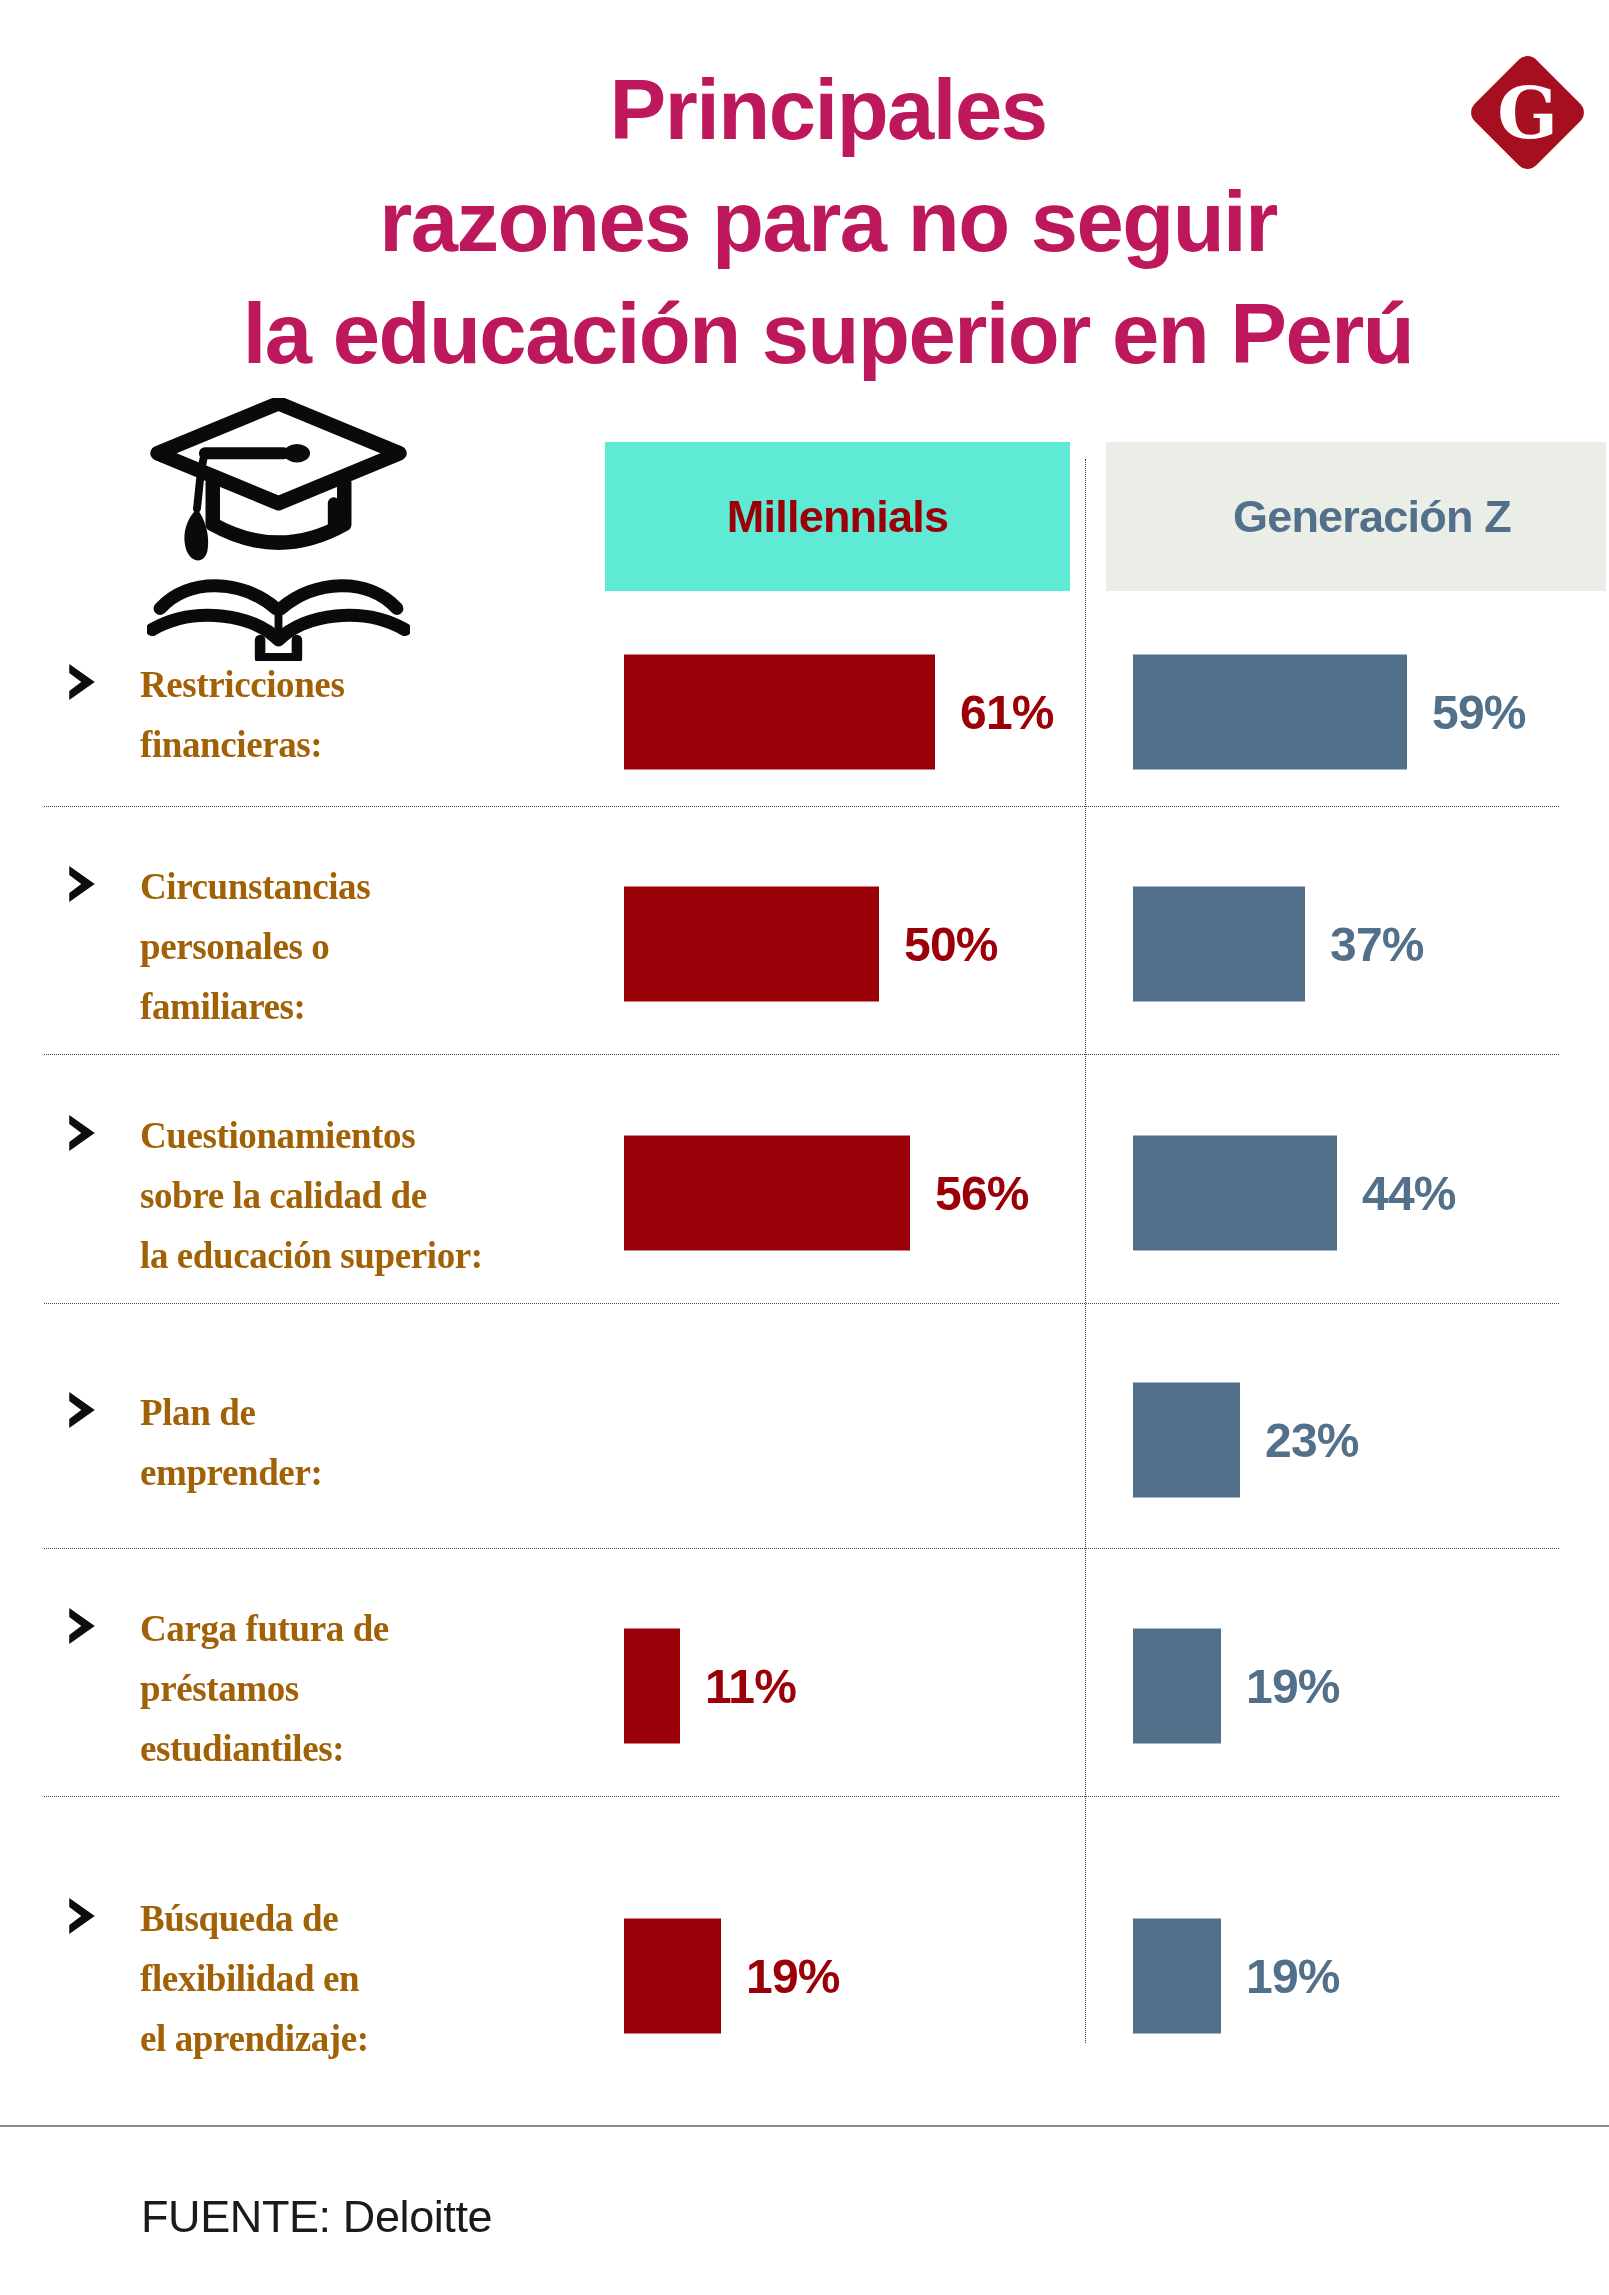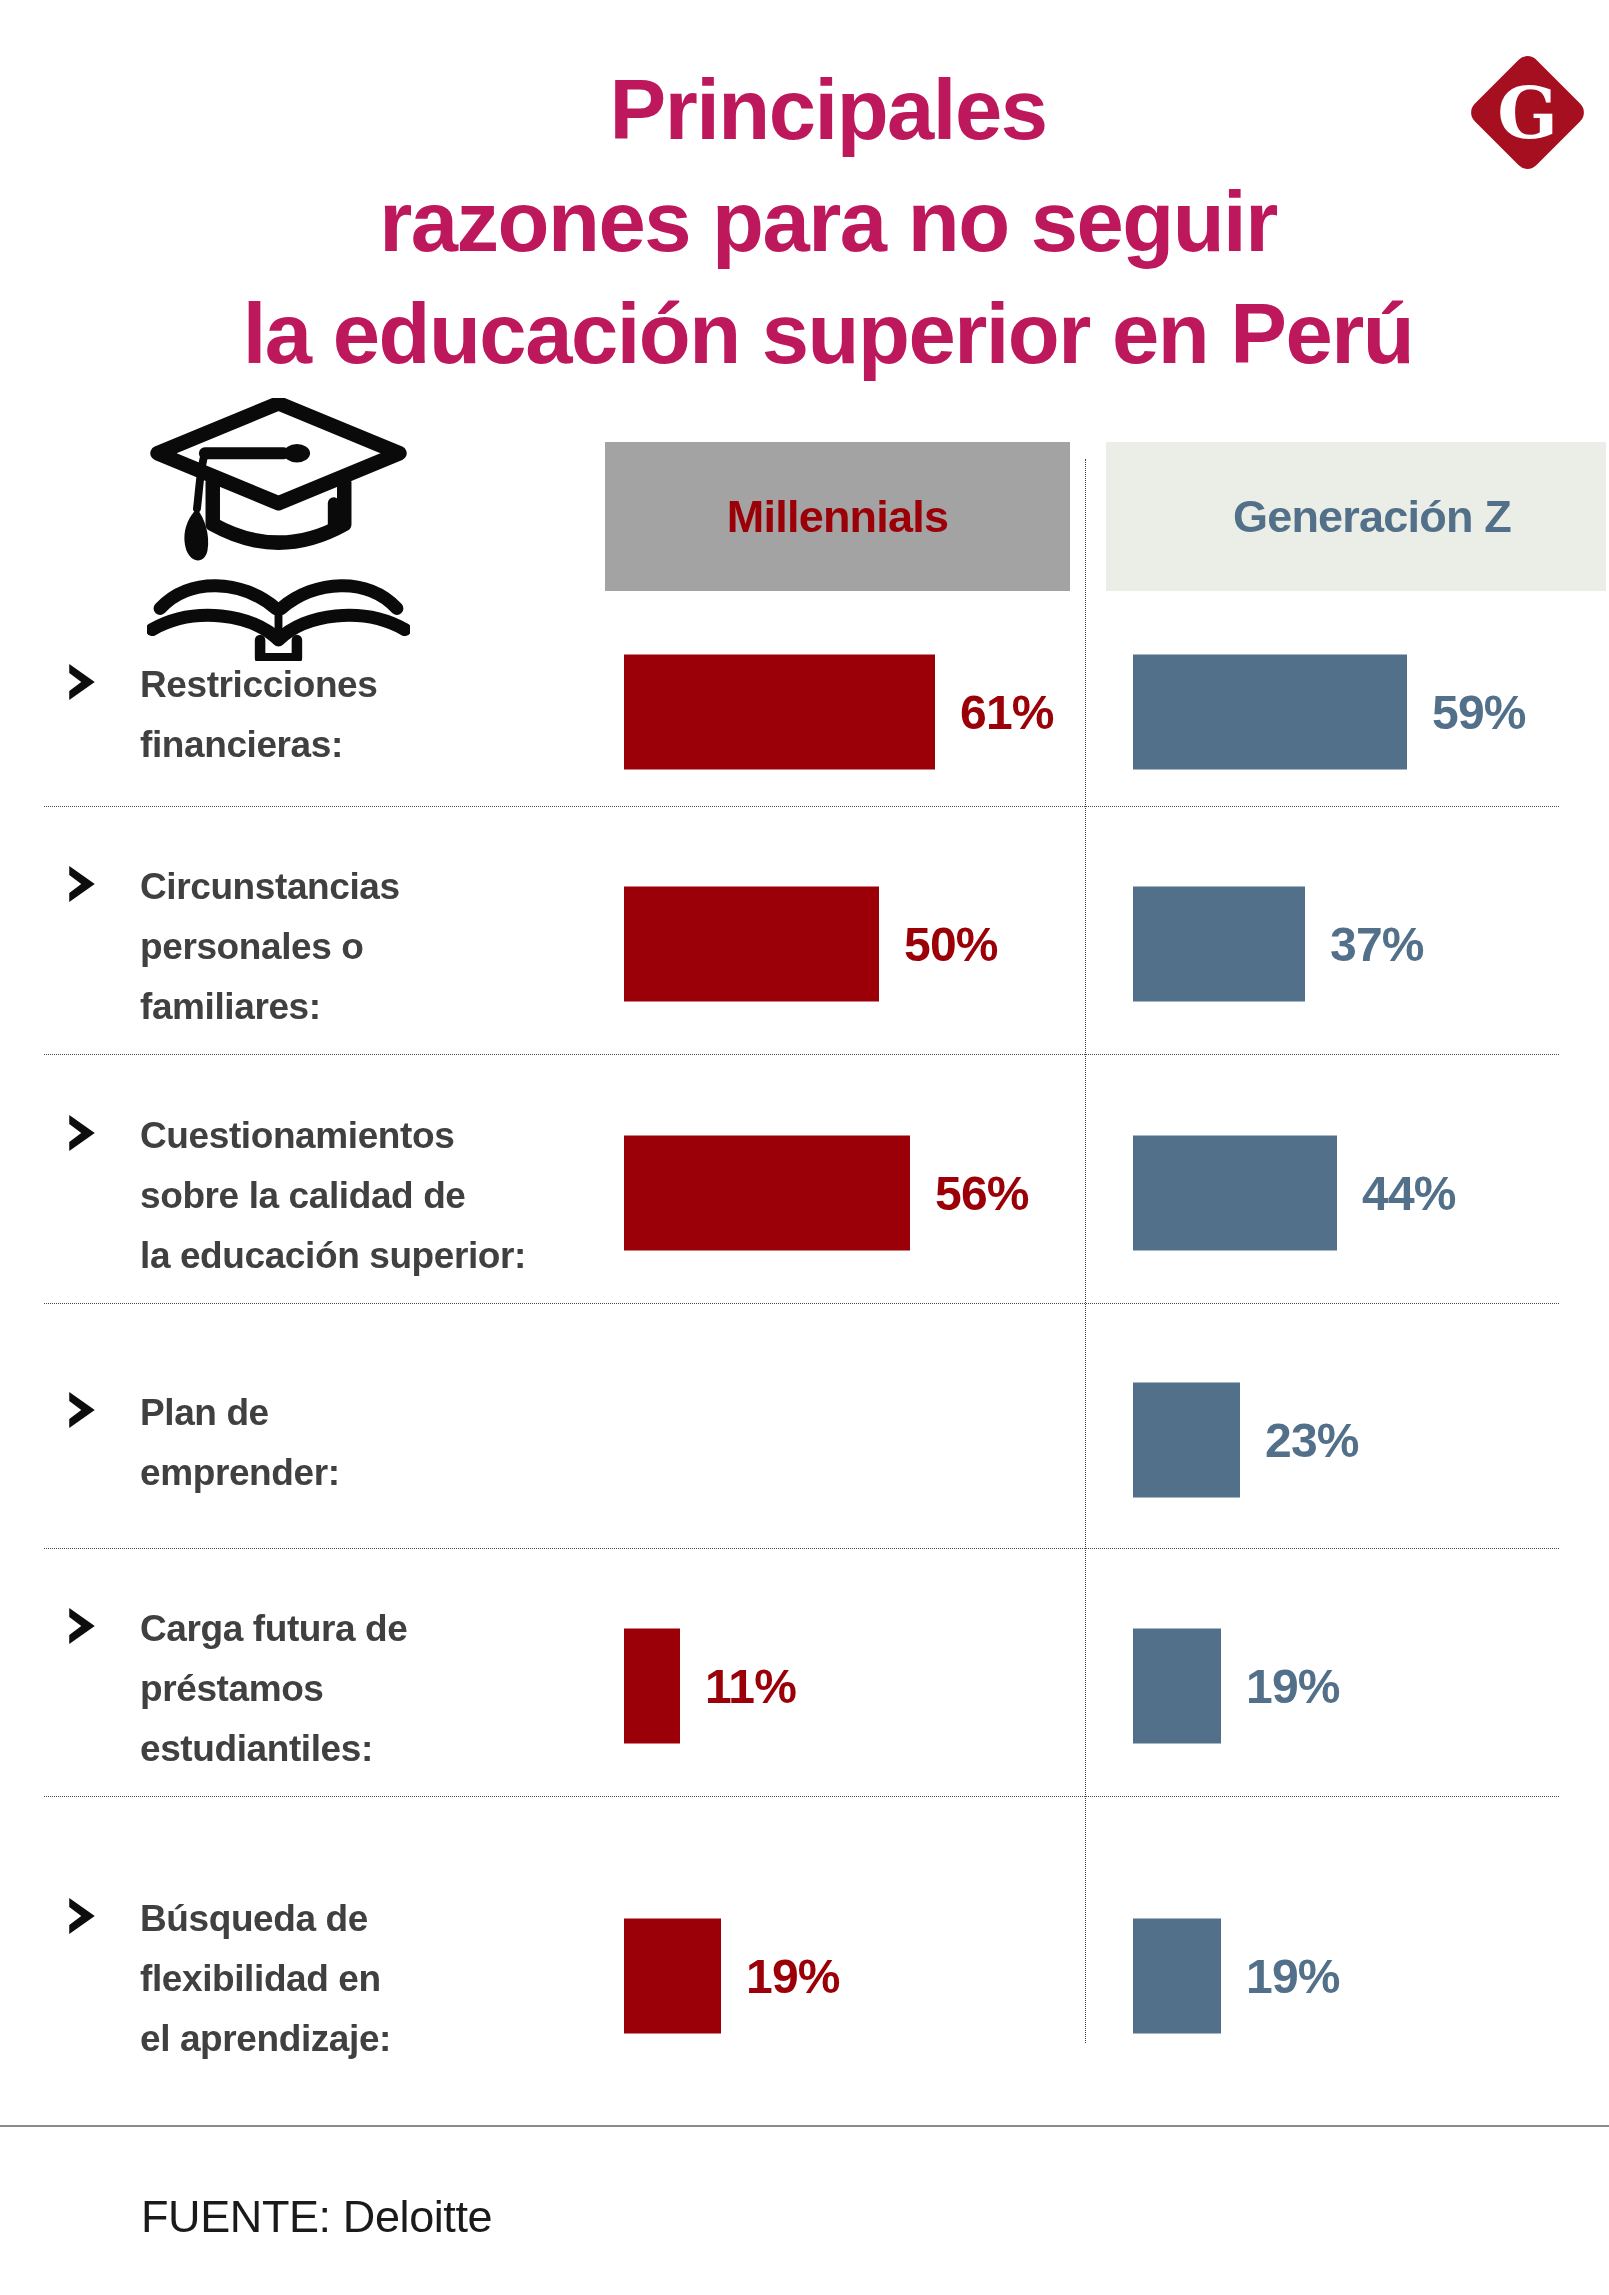--- a/index.html
+++ b/index.html
@@ -49,21 +49,21 @@
   }
   .row:last-child .sep{display:none;}
   .label-col{
     position:absolute;left:69px;top:50%;
     transform:translateY(calc(-50% + 17px));
     display:flex;align-items:flex-start;
   }
   .chevron{width:26px;height:36px;margin-top:9.3px;flex:none;}
   .cat-label{
     margin-left:45px;font-weight:bold;font-size:37px;line-height:60px;
-    letter-spacing:-0.4px;color:#404040;white-space:pre-line;
+    letter-spacing:-0.4px;color:#a16207;white-space:pre-line;font-family:Liberation Serif, serif;
   }
   .cell{
     position:absolute;top:50%;transform:translateY(calc(-50% + 14px));
     display:flex;align-items:center;
   }
   .mill-cell{left:624px;}
   .genz-cell{left:1133px;}
   .bar{height:115px;flex:none;background:#999;}
   .pct{font-weight:bold;font-size:48px;letter-spacing:-0.8px;margin-left:25px;white-space:nowrap;}
   
@@ -98,21 +98,21 @@
     <path d="M22 21 C20 28 20 34 19 42" stroke-width="3"></path>
     <path d="M19 42 C15 46 13 52 15 58 C17 63 22 63 23 58 C24 52 22 46 19 42 Z" fill="#0a0a0a" stroke="none"></path>
 
     <path d="M5 80 C16 68 36 69 49 80" stroke-width="5"></path>
     <path d="M51 80 C64 69 84 68 95 80" stroke-width="5"></path>
     <path d="M2 88 C18 79 40 82 50 92 C60 82 82 79 98 88" stroke-width="5"></path>
     <path d="M50 80 L50 91" stroke-width="3"></path>
     <path d="M43 92 L43 99 L57 99 L57 92" stroke-width="4"></path>
   </svg>
 
-  <div class="col-header mill" id="hdr-mill" style="background: #a3a3a3; color: rgb(155, 0, 8);">
+  <div class="col-header mill" id="hdr-mill" style="background: #5eead4; color: rgb(155, 0, 8);">
     <span>Millennials</span>
   </div>
   <div class="col-header genz" id="hdr-genz" style="background: rgb(234, 238, 231); color: rgb(82, 112, 137);">
     <span>Generación Z</span>
   </div>
 
   <div class="vdivider"></div>
 
   <div class="rows" id="rows">
       <div class="row" style="height: 216px;">

